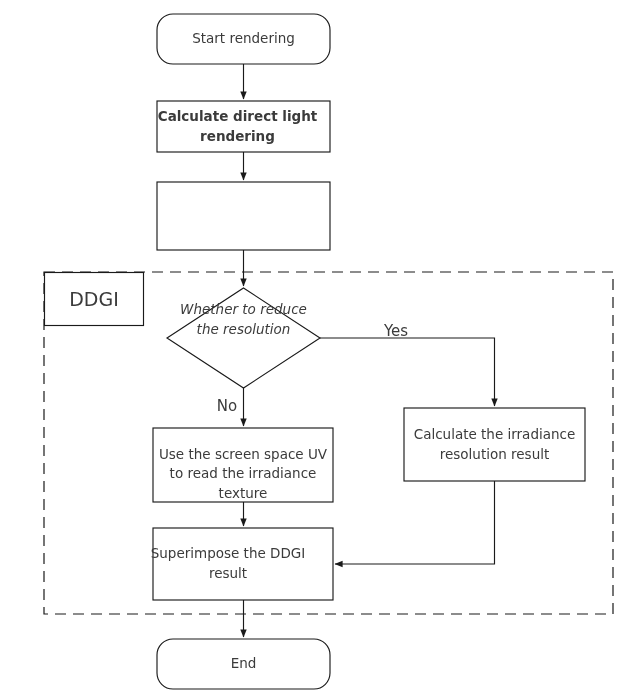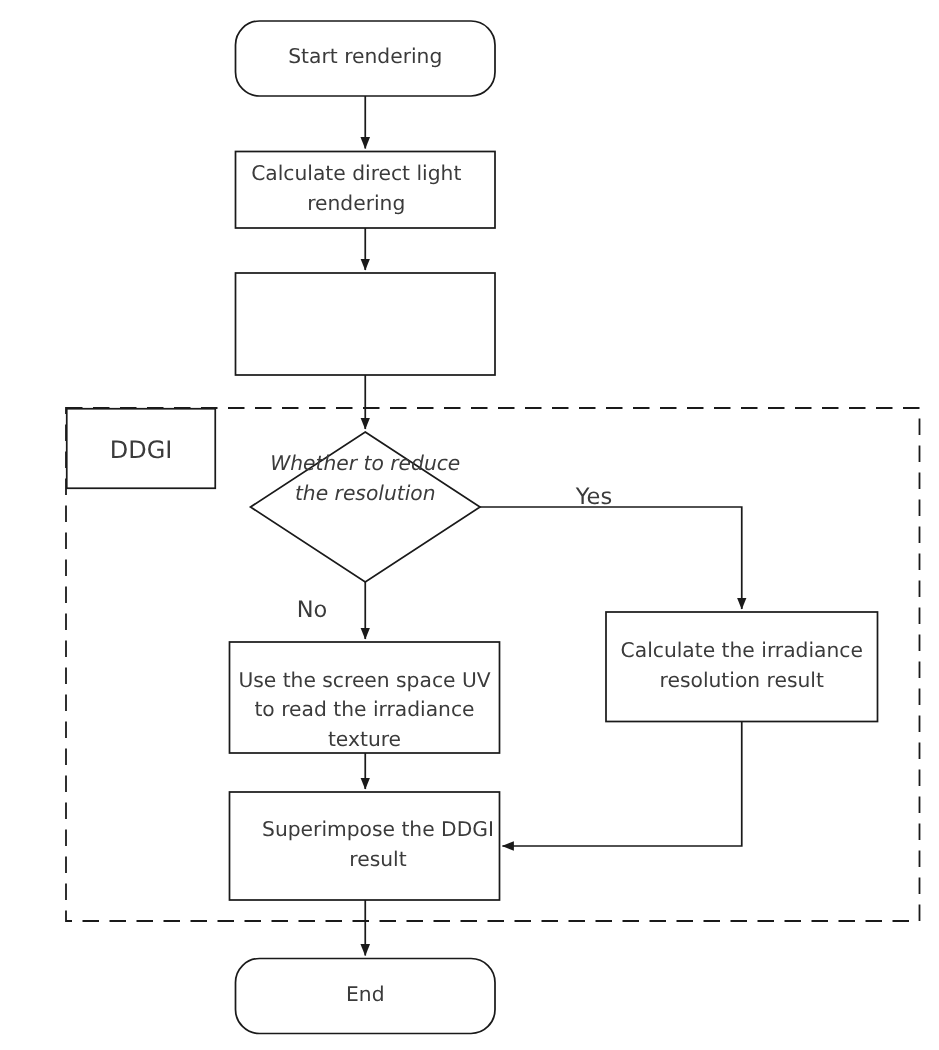--- a/index.html
+++ b/index.html
@@ -48,21 +48,21 @@
     line-height: 1;
     text-align: center;
     white-space: nowrap;
   }
   .group-label {
     position: absolute;
     display: flex;
     align-items: center;
     justify-content: center;
     color: #3b3b3b;
-    font-size: 16px;
+    font-size: 19px;
   }
 </style>
 </head>
 <body>
 
 <div id="flow-root">
 
   <svg id="flow-svg" viewBox="0 0 626 700">
     <defs>
       <marker id="arrowhead" markerWidth="9" markerHeight="9" refX="7.6" refY="3.6" orient="auto" markerUnits="userSpaceOnUse">
@@ -99,38 +99,38 @@
       <path d="M320,338 L494.5,338 L494.5,406" marker-end="url(#arrowhead)"></path>
       <path d="M494.5,481 L494.5,564 L335,564" marker-end="url(#arrowhead)"></path>
       <path d="M243.5,502 L243.5,526" marker-end="url(#arrowhead)"></path>
       <path d="M243.5,600 L243.5,637" marker-end="url(#arrowhead)"></path>
 
     </g>
   </svg>
 
   <div class="node-label" style="left:157px; top:14px; width:173px; height:50px;">Start rendering</div>
 
-  <div class="node-label" style="left:157px; top:101px; width:161px; height:51px;">Calculate direct light
+  <div class="node-label" style="left:157px; top:101px; width:161px; height:51px;font-weight:bold;">Calculate direct light
 rendering</div>
 
 
   <div class="node-label" style="left:158px; top:295px; width:171px; height:50px;font-style:italic;">Whether to reduce
 the resolution</div>
 
   <div class="node-label" style="left:153px; top:428px; width:180px; height:92px;">Use the screen space UV
 to read the irradiance
 texture</div>
 
   <div class="node-label" style="left:404px; top:408px; width:181px; height:73px;">Calculate the irradiance
 resolution result</div>
 
-  <div class="node-label" style="left:162px; top:528px; width:180px; height:72px;">Superimpose the DDGI
+  <div class="node-label" style="left:138px; top:528px; width:180px; height:72px;">Superimpose the DDGI
 result</div>
 
   <div class="node-label" style="left:157px; top:639px; width:173px; height:50px;">End</div>
 
   <div class="group-label" style="left:45px; top:273px; width:98px; height:52px;">DDGI</div>
 
   <div class="edge-label" style="left:378px; top:324px; width:36px;">Yes</div>
 
-  <div class="edge-label" style="left:193px; top:399px; width:30px;">No</div>
+  <div class="edge-label" style="left:212px; top:399px; width:30px;">No</div>
 
 </div>
 
 </body></html>

